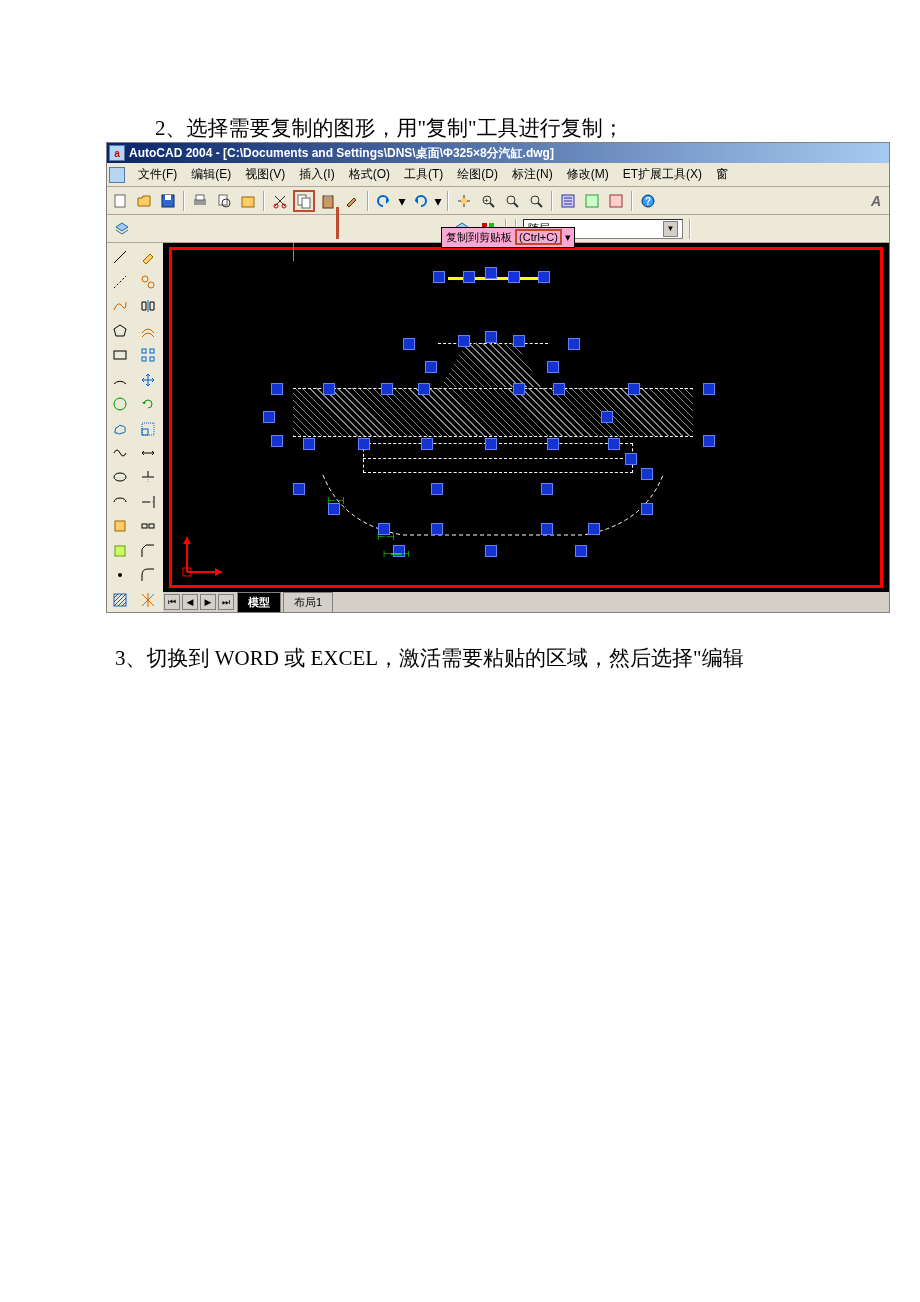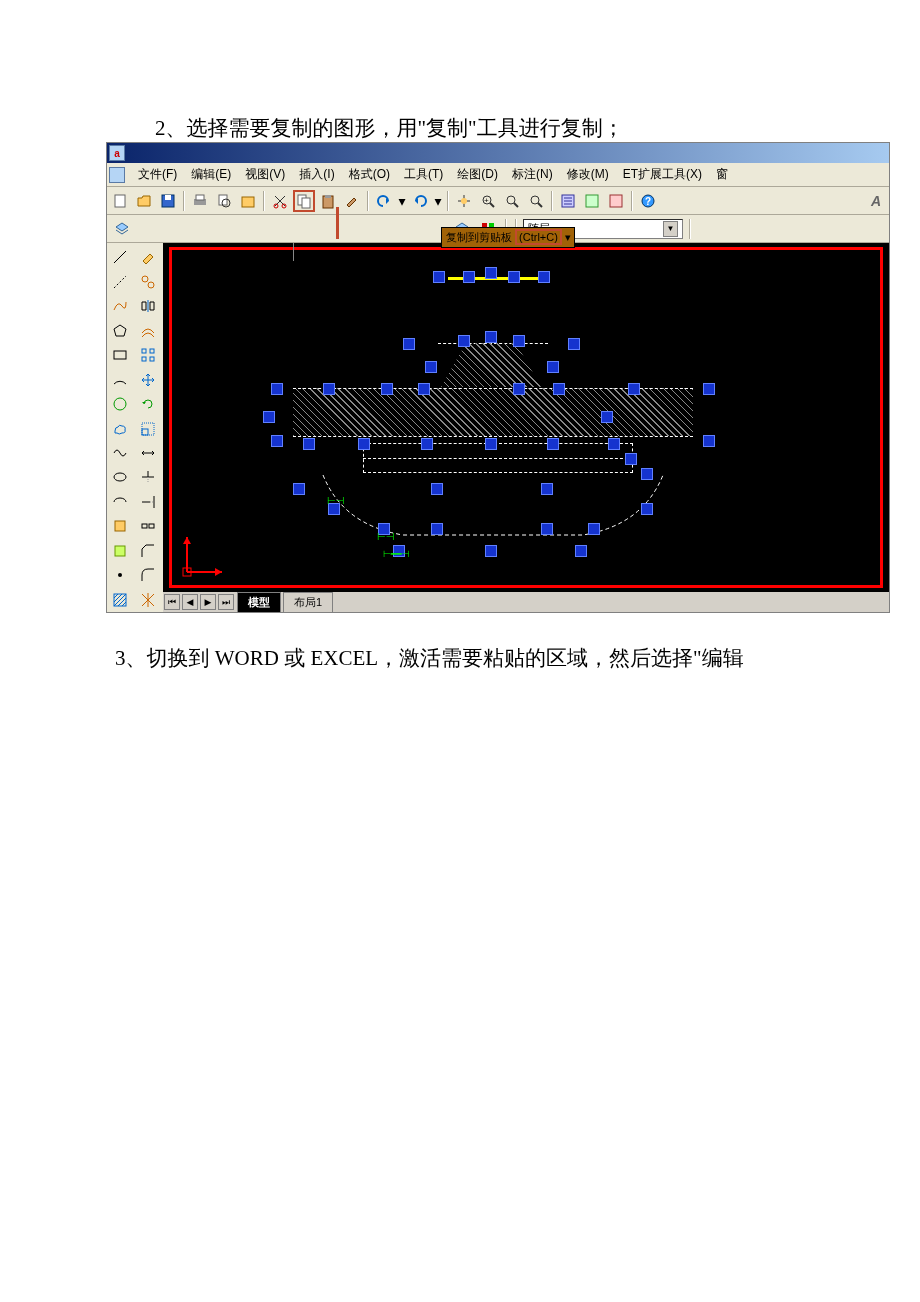--- a/index.html
+++ b/index.html
@@ -100,21 +100,21 @@
   .highlight-box {
     border: 2px solid #c24a2e;
     padding: 1px;
   }
 
   
   .tooltip {
     position: absolute;
     left: 334px;
     top: 84px;
-    background: #a16207;
+    background: #f9a8d4;
     border: 1px solid #000;
     padding: 2px 4px;
     font-size: 11px;
     z-index: 10;
   }
   .tooltip .shortcut { border: 2px solid #c24a2e; padding: 0 2px; }
 
   
   .layer-row {
     height: 28px;
@@ -252,20 +252,21 @@
 </head>
 <body>
 
 <div class="text-line step2">2、选择需要复制的图形，用"复制"工具进行复制；</div>
 <div class="text-line step3">3、切换到 WORD 或 EXCEL，激活需要粘贴的区域，然后选择"编辑</div>
 
 <div class="screenshot">
 
   <div class="titlebar">
     <div class="app-icon">a</div>
+    <span>AutoCAD 2004 - [C:\Documents and Settings\DNS\桌面\Φ325×8分汽缸.dwg]</span>
   </div>
 
   <div class="menubar">
     <div class="ctrl-icon"></div>
     <div class="menu-item"><span>文件(F)</span></div>
     <div class="menu-item"><span>编辑(E)</span></div>
     <div class="menu-item"><span>视图(V)</span></div>
     <div class="menu-item"><span>插入(I)</span></div>
     <div class="menu-item"><span>格式(O)</span></div>
     <div class="menu-item"><span>工具(T)</span></div>

